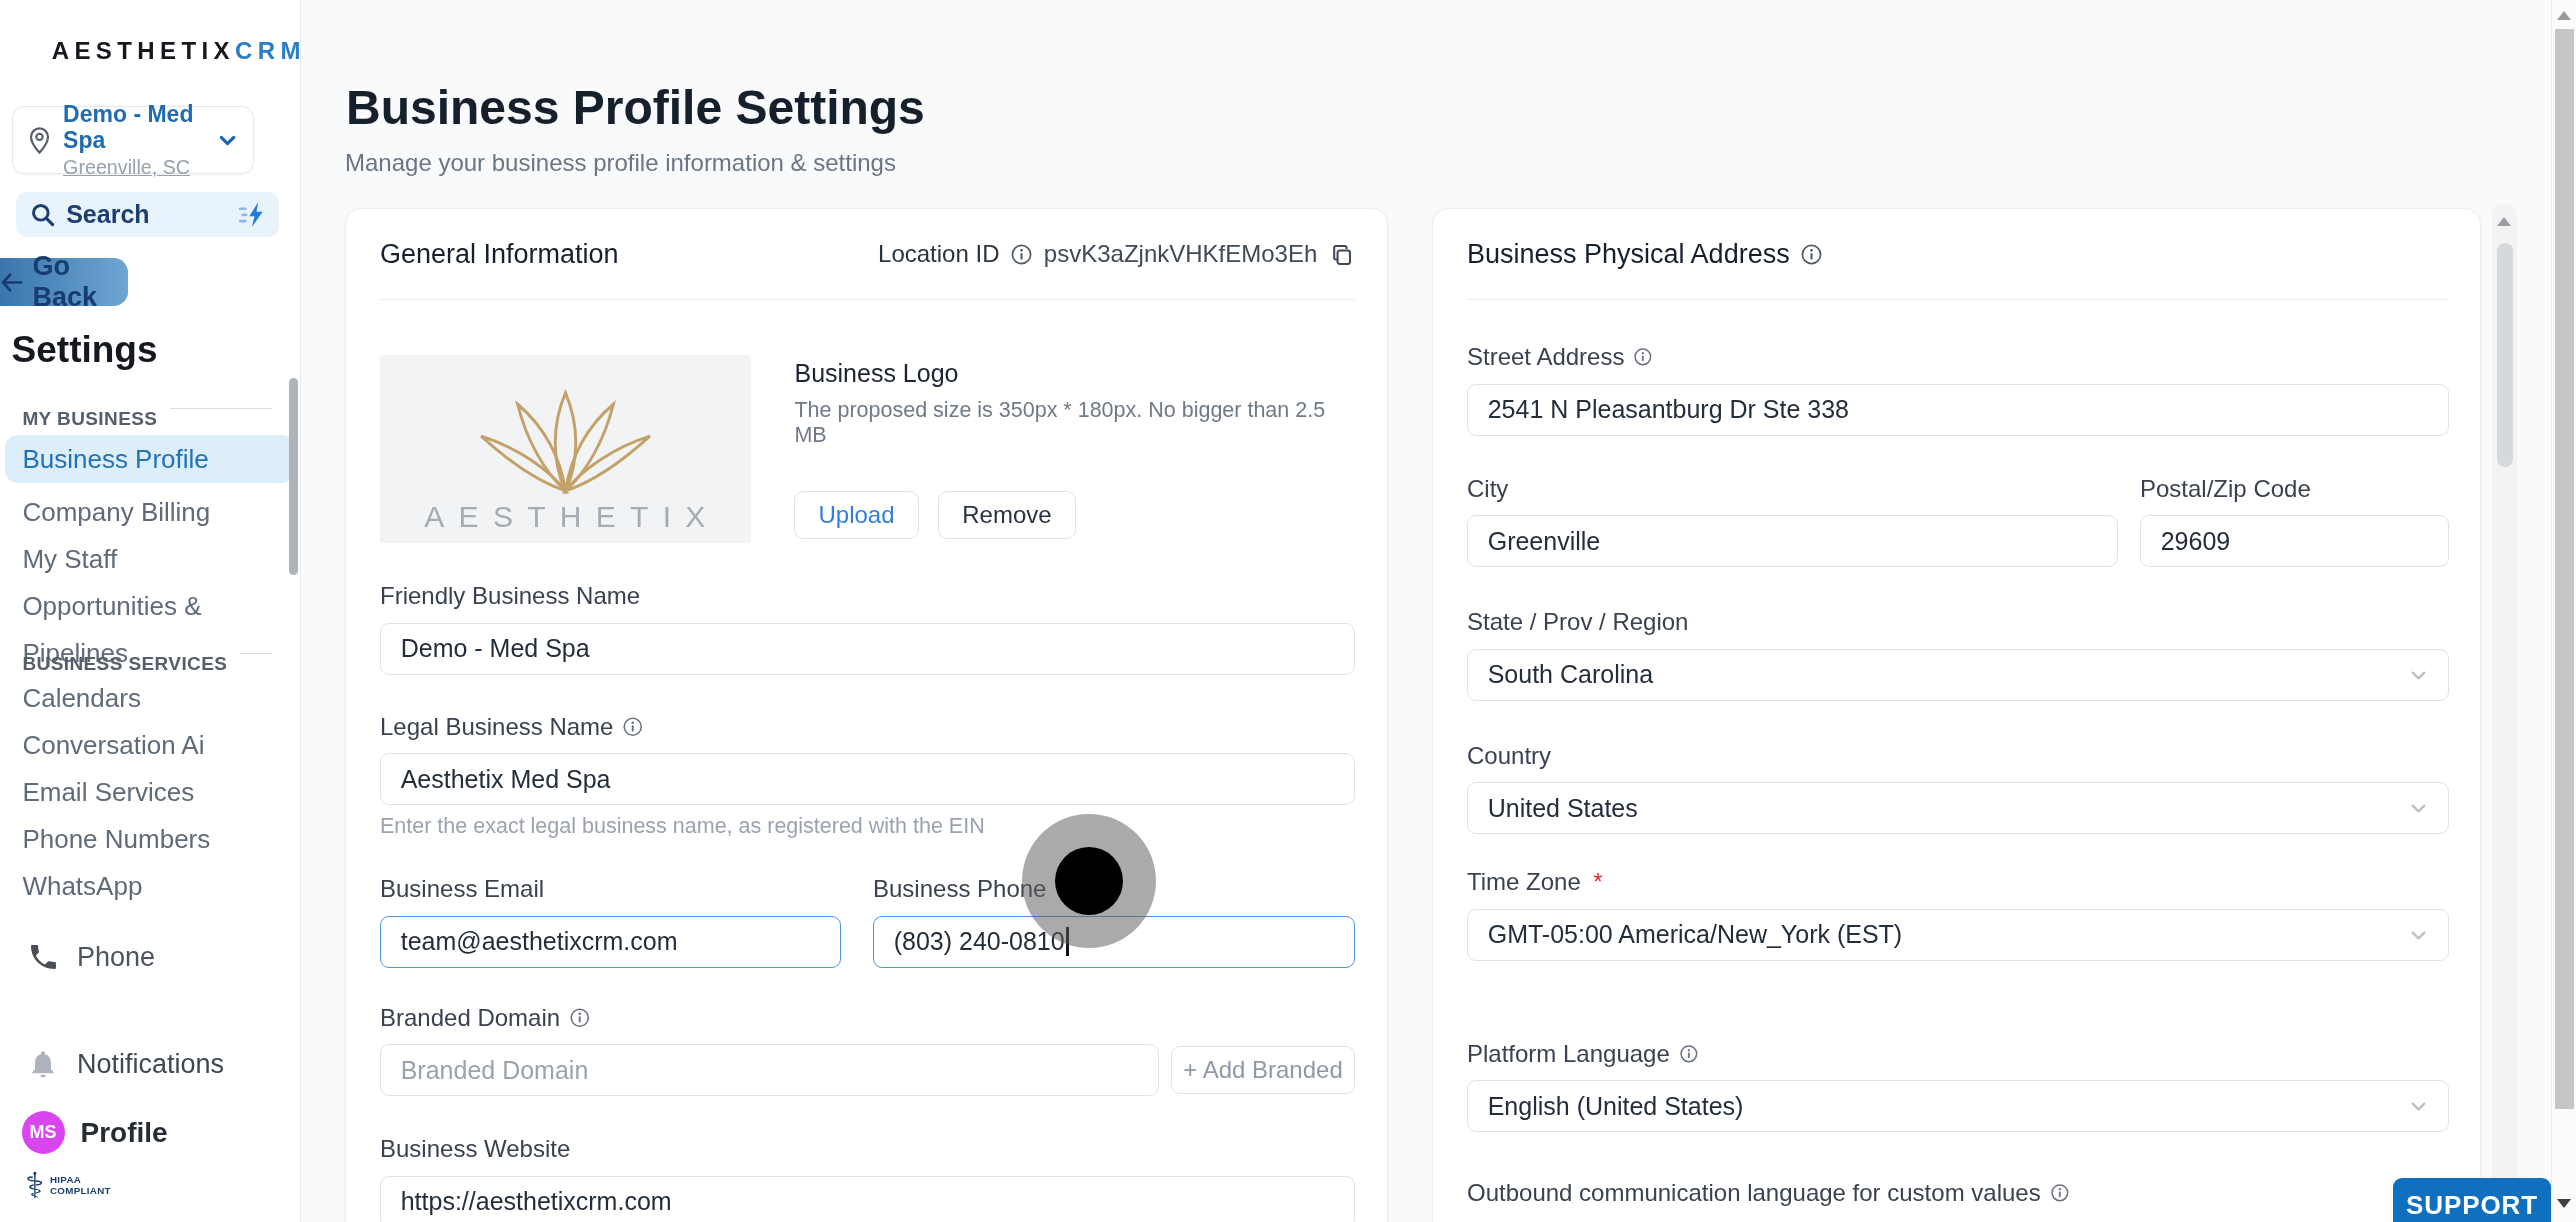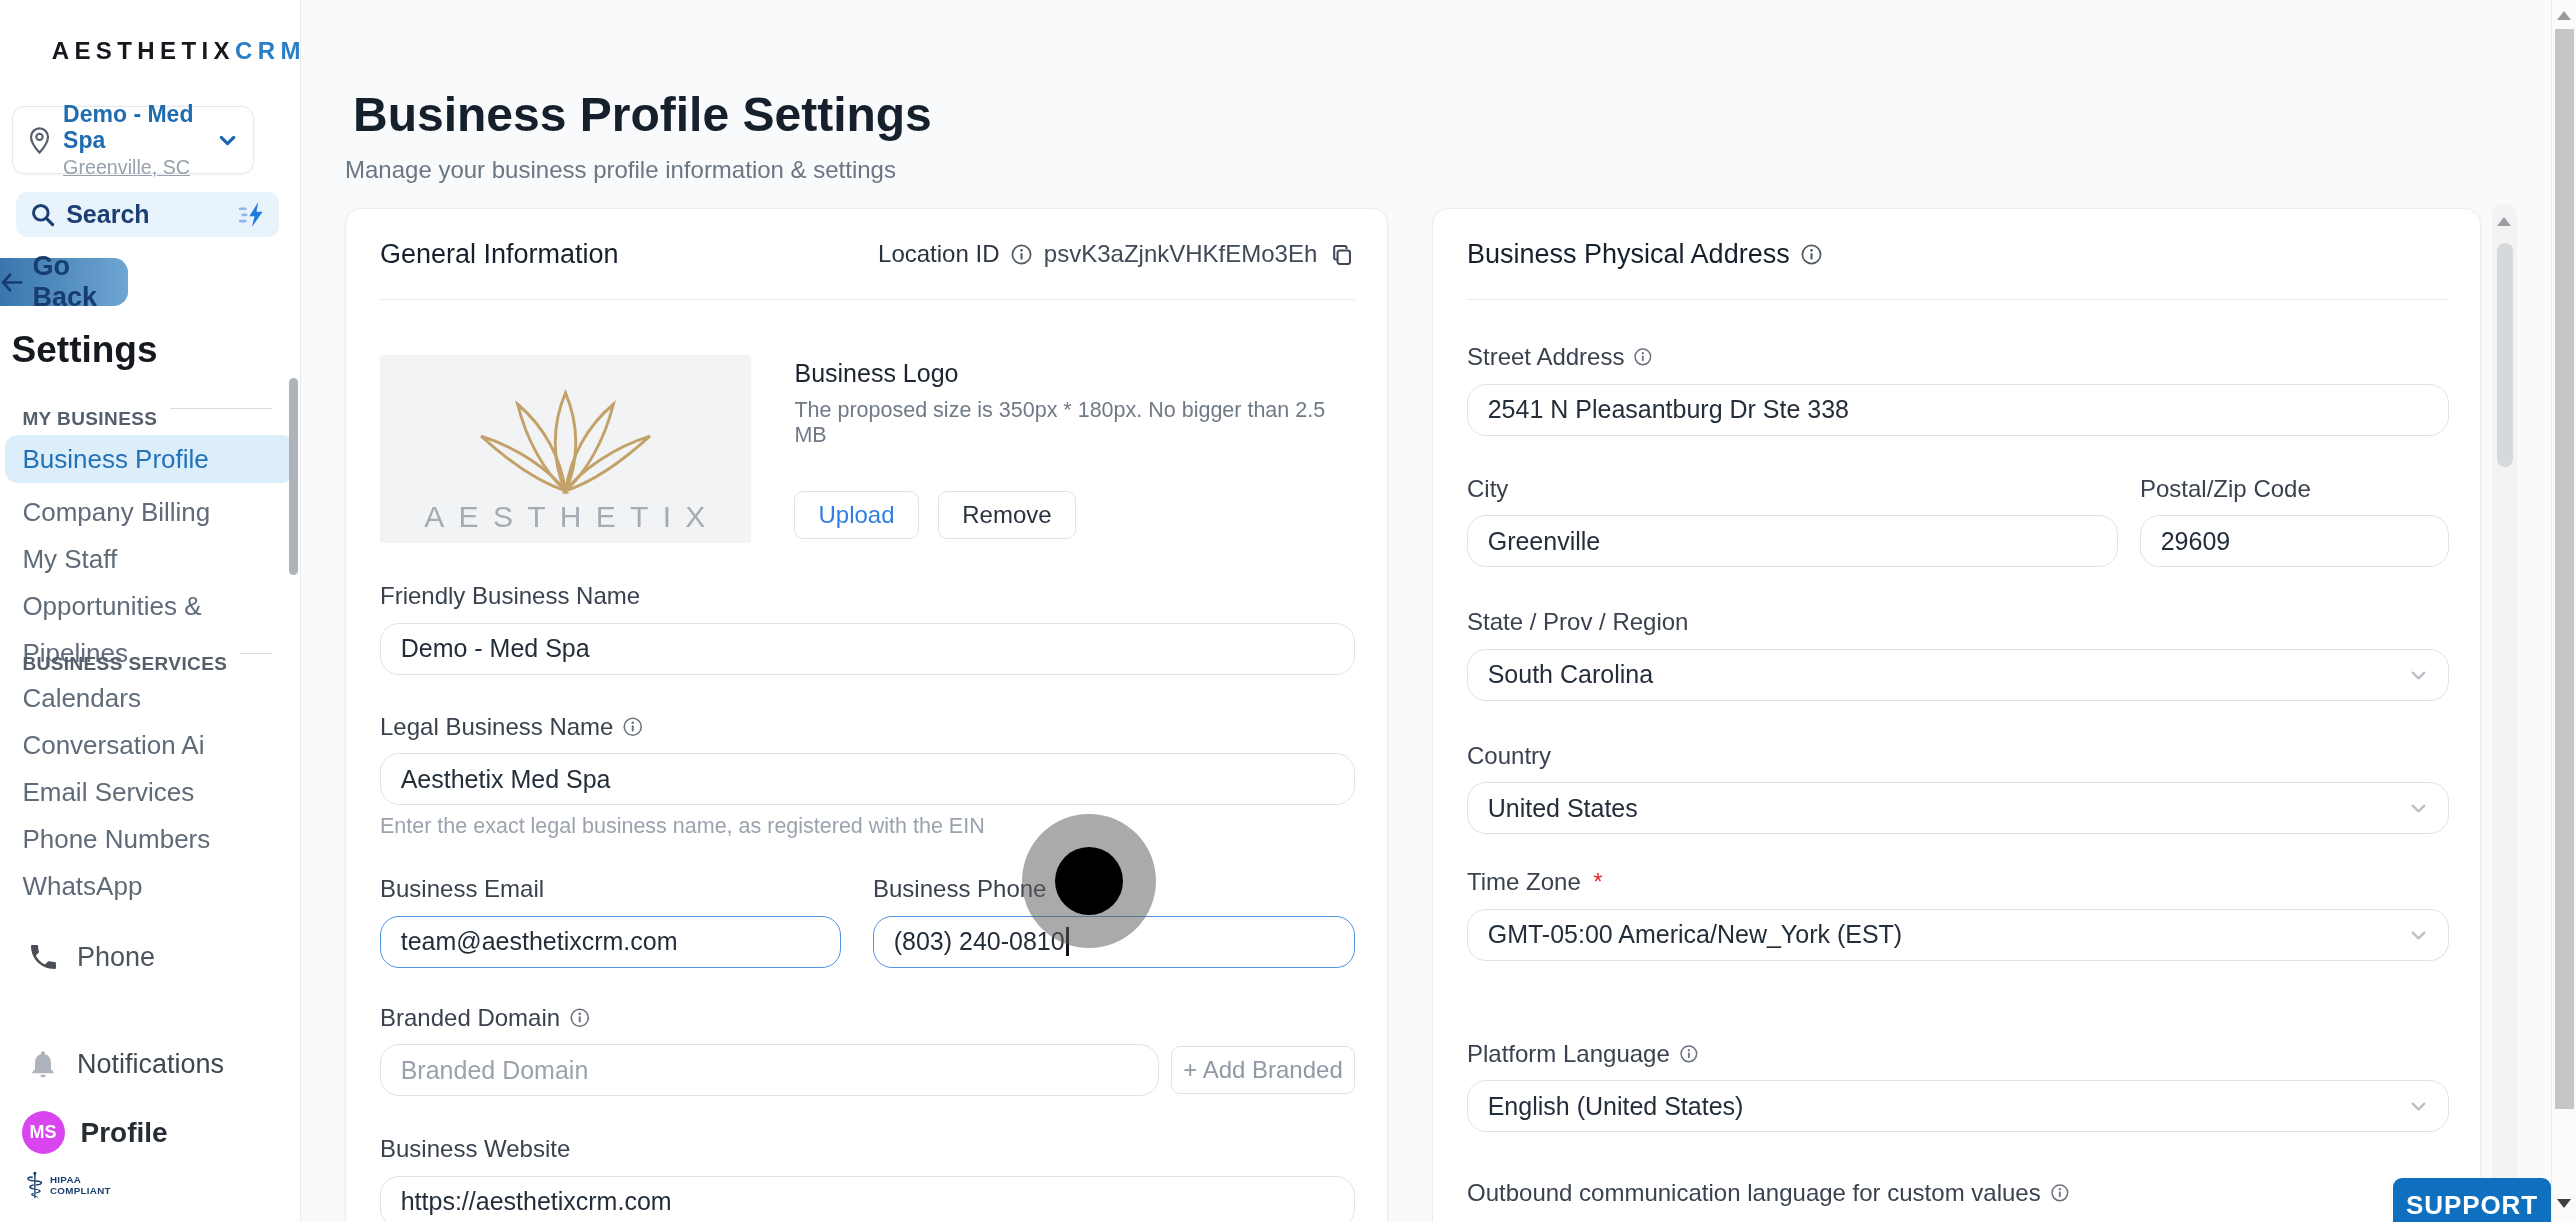--- a/index.html
+++ b/index.html
@@ -40,21 +40,21 @@
   .profile-row{position:absolute;left:21.5px;top:1111px;display:flex;align-items:center;gap:16px;cursor:pointer;}
   .avatar{width:43px;height:43px;border-radius:50%;background:#d946ef;color:#fff;font-size:18px;
           font-weight:700;display:flex;align-items:center;justify-content:center;}
   .profile-row .plabel{font-size:28px;font-weight:600;color:#262c33;}
   .hipaa{position:absolute;left:25px;top:1168px;display:flex;align-items:center;gap:5.4px;color:#1d3f6e;}
   .hipaa .glyph{font-size:36px;line-height:1;}
   .hipaa .htxt{font-size:9.8px;font-weight:700;line-height:1.1;letter-spacing:0.3px;}
   .side-scroll{position:absolute;right:1.8px;top:378px;width:9px;height:197px;background:#aeb3b9;border-radius:5.4px;}
   
   .main{position:absolute;left:301px;top:0;width:2275px;height:1223px;background:#f9fafb;}
-  .page-title{margin:8px;padding:79px 0 0 44px;font-size:48px;font-weight:700;color:#16202c;}
+  .page-title{margin:1px;padding:79px 0 0 44px;font-size:48px;font-weight:700;color:#16202c;}
   .page-sub{margin:14.3px 0 0 44px;font-size:24px;color:#6b7683;}
   .card{position:absolute;background:#fff;border:0.9px solid #ebeef1;border-radius:16px;
         box-shadow:0 0.9px 3.6px rgba(0,0,0,.04);}
   .card-left{left:44px;top:208px;width:1043px;height:1091px;padding:0 32px 0 34px;}
   .card-right{left:1131px;top:208px;width:1049px;height:1091px;padding:0 31px 0 34px;}
   .card-head{display:flex;align-items:center;justify-content:space-between;height:91px;
              border-bottom:0.9px solid #ececef;}
   .card-title{display:flex;align-items:center;gap:10.7px;font-size:27px;font-weight:500;color:#16202c;}
   .locid{display:flex;align-items:center;gap:10.7px;}
   .locid .l{font-size:24px;font-weight:500;color:#2a3340;}
@@ -65,21 +65,21 @@
   .logo-box .ltext{font-size:30px;letter-spacing:14.3px;color:#a6abb3;margin:0 0 9px 12.5px;}
   .logo-meta .t{font-size:25px;font-weight:500;color:#1b2430;margin-top:3.6px;}
   .logo-meta .h{font-size:21.5px;color:#6f7a87;margin-top:10.7px;}
   .btn-row{display:flex;gap:19.7px;margin-top:43px;}
   .btn{height:48px;padding:0 23px;background:#fff;border:1.3px solid #dfe3e8;border-radius:9px;
        font-size:24px;display:flex;align-items:center;cursor:pointer;font-family:inherit;}
   .btn.upload{color:#2e7fe0;font-weight:500;}
   .btn.remove{color:#2a3340;}
   .field{margin-top:38px;}
   .flabel{display:flex;align-items:center;gap:9px;font-size:24px;color:#39424e;margin-bottom:12.5px;}
-  .tbox, input.tbox{width:100%;height:52px;border:1.4px solid #dfe3e8;border-radius:19px;background:#fff;
+  .tbox, input.tbox{width:100%;height:52px;border:1.4px solid #dfe3e8;border-radius:9px;background:#fff;
         font-size:25px;color:#242e3a;padding:0 19.7px;font-family:inherit;display:flex;align-items:center;outline:none;}
   input.tbox::placeholder{color:#9aa3ad;}
   .tbox.focused{border-color:#4f93e3;}
   .helper{font-size:21.5px;color:#9aa3ad;margin-top:9px;}
   .two-col{display:flex;gap:32px;margin-top:36px;}
   .col-email{width:461px;}
   .col-phone{flex:1;}
   .caret{display:inline-block;width:2.7px;height:29px;background:#111;margin-left:1.8px;vertical-align:-5.4px;}
   .domain-row{display:flex;gap:12.5px;align-items:center;}
   .domain-row input{flex:1;}

